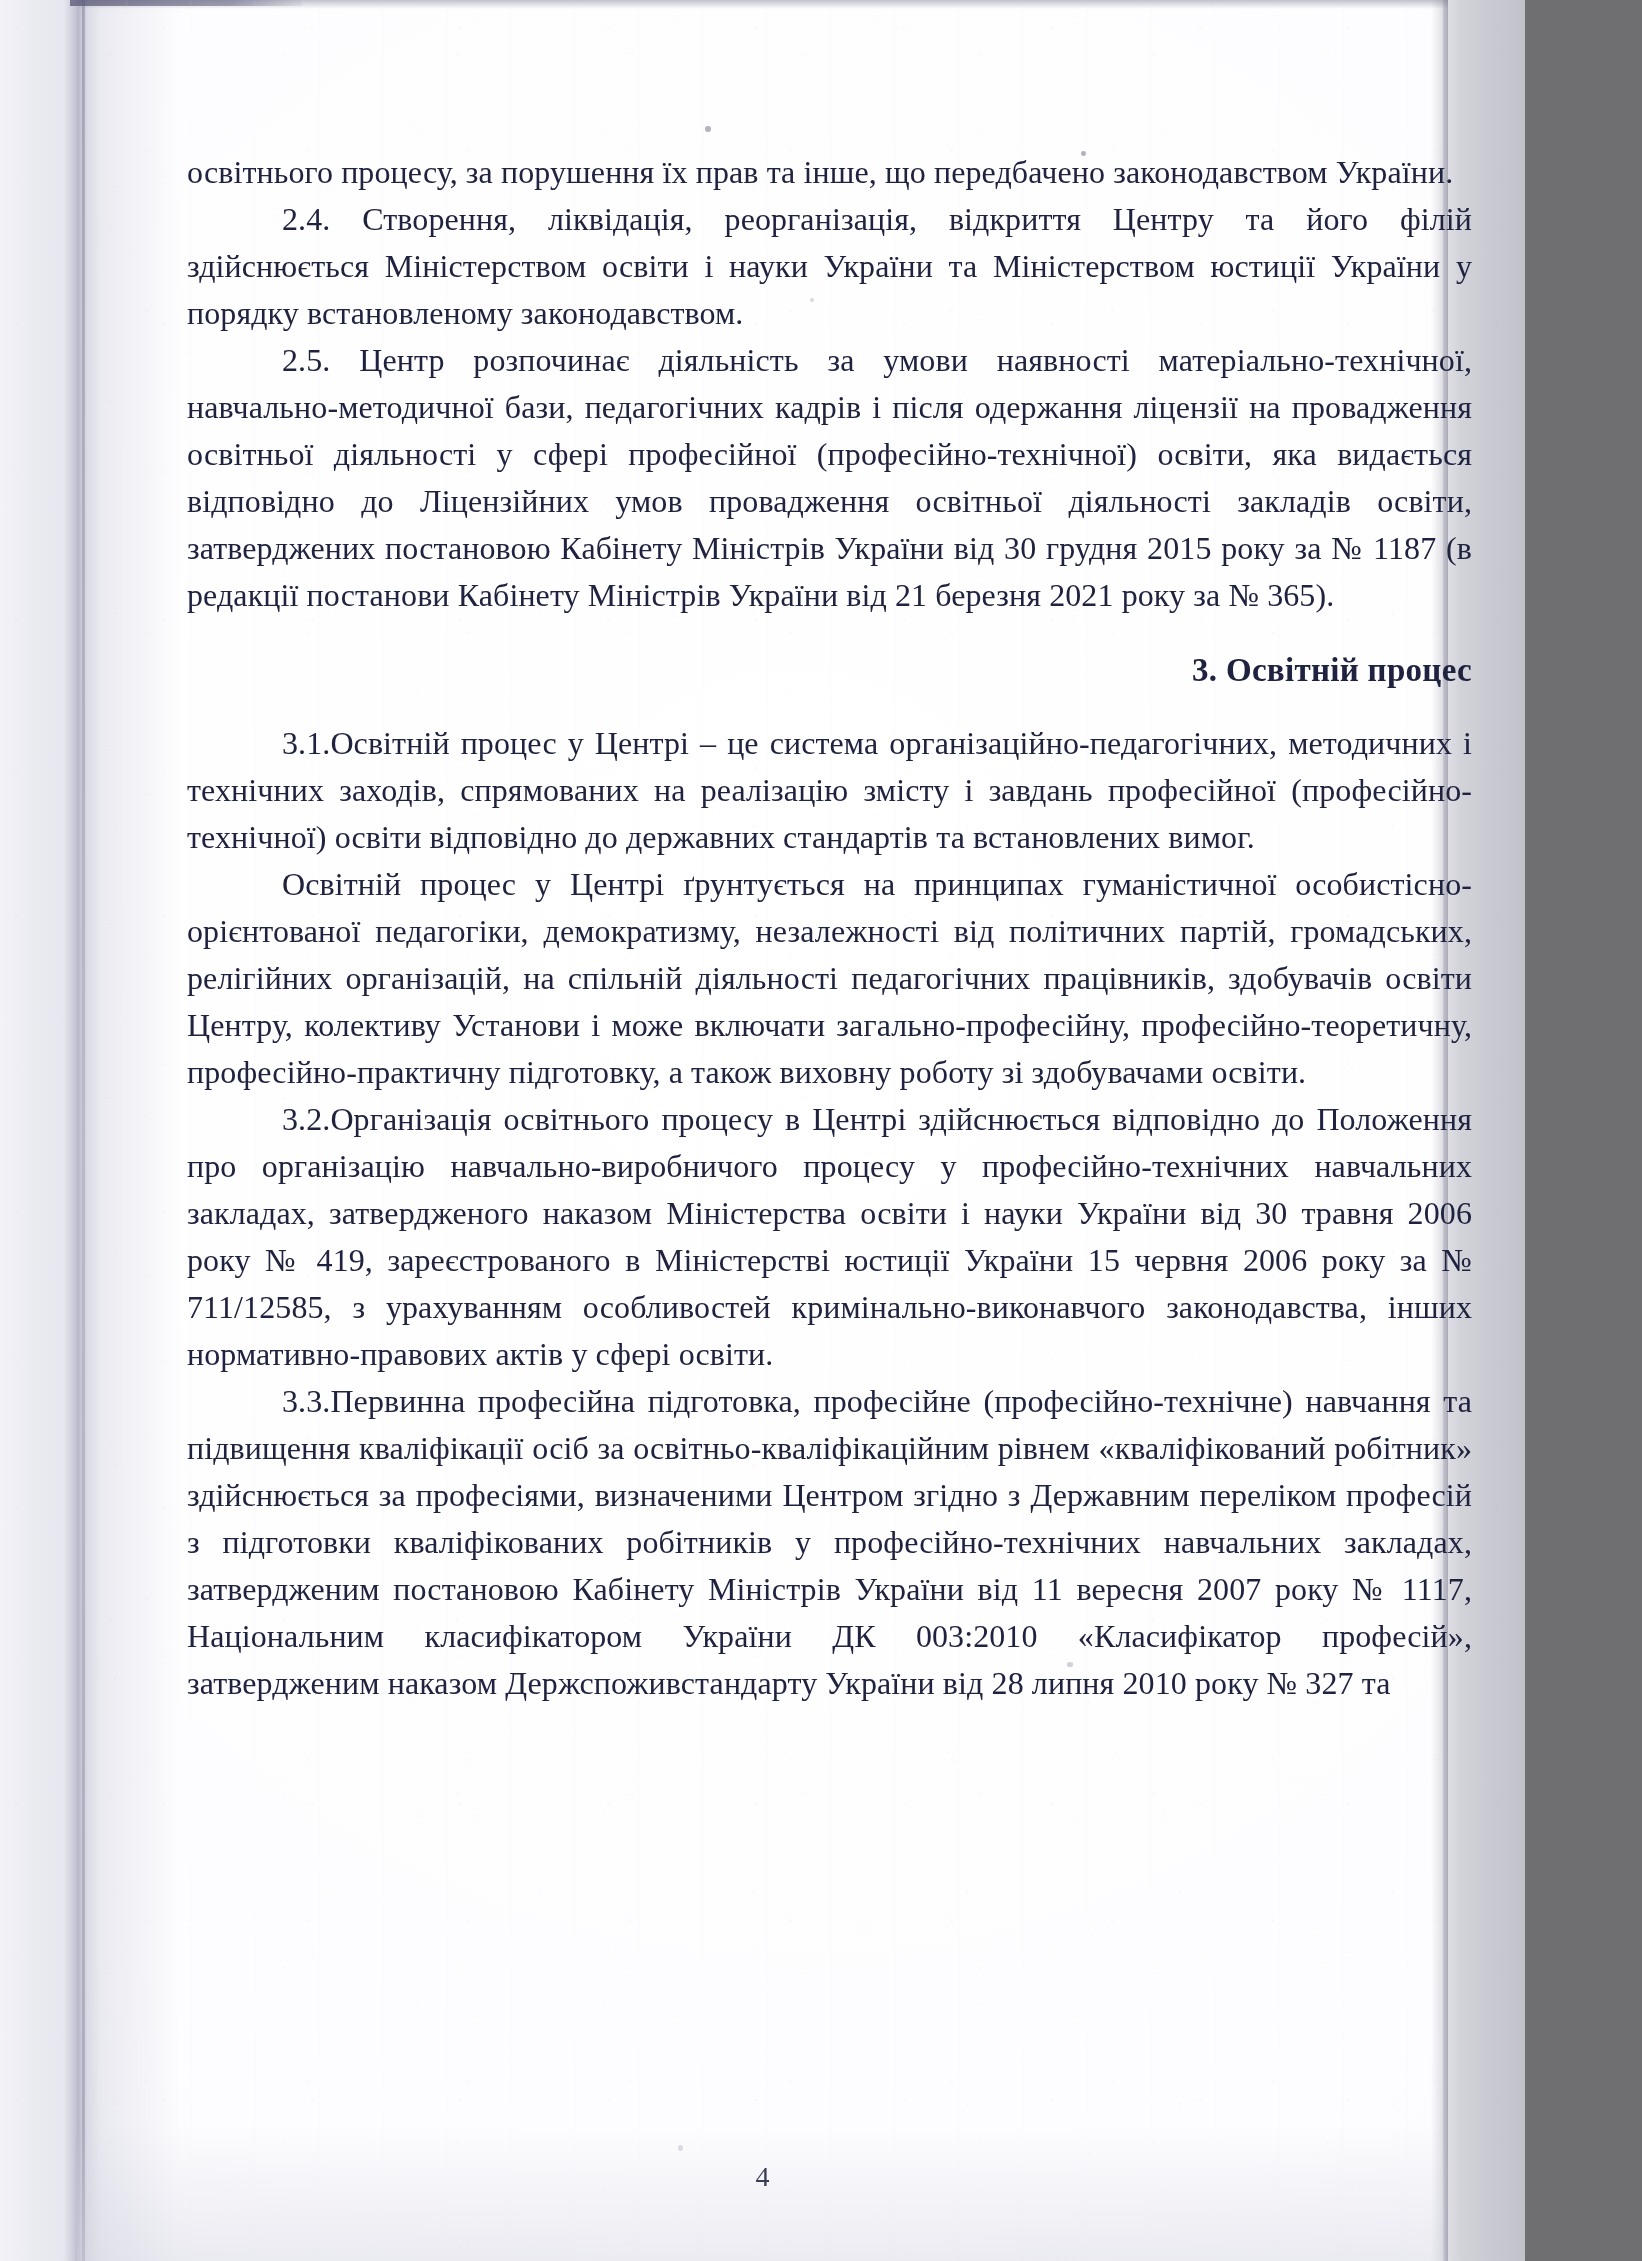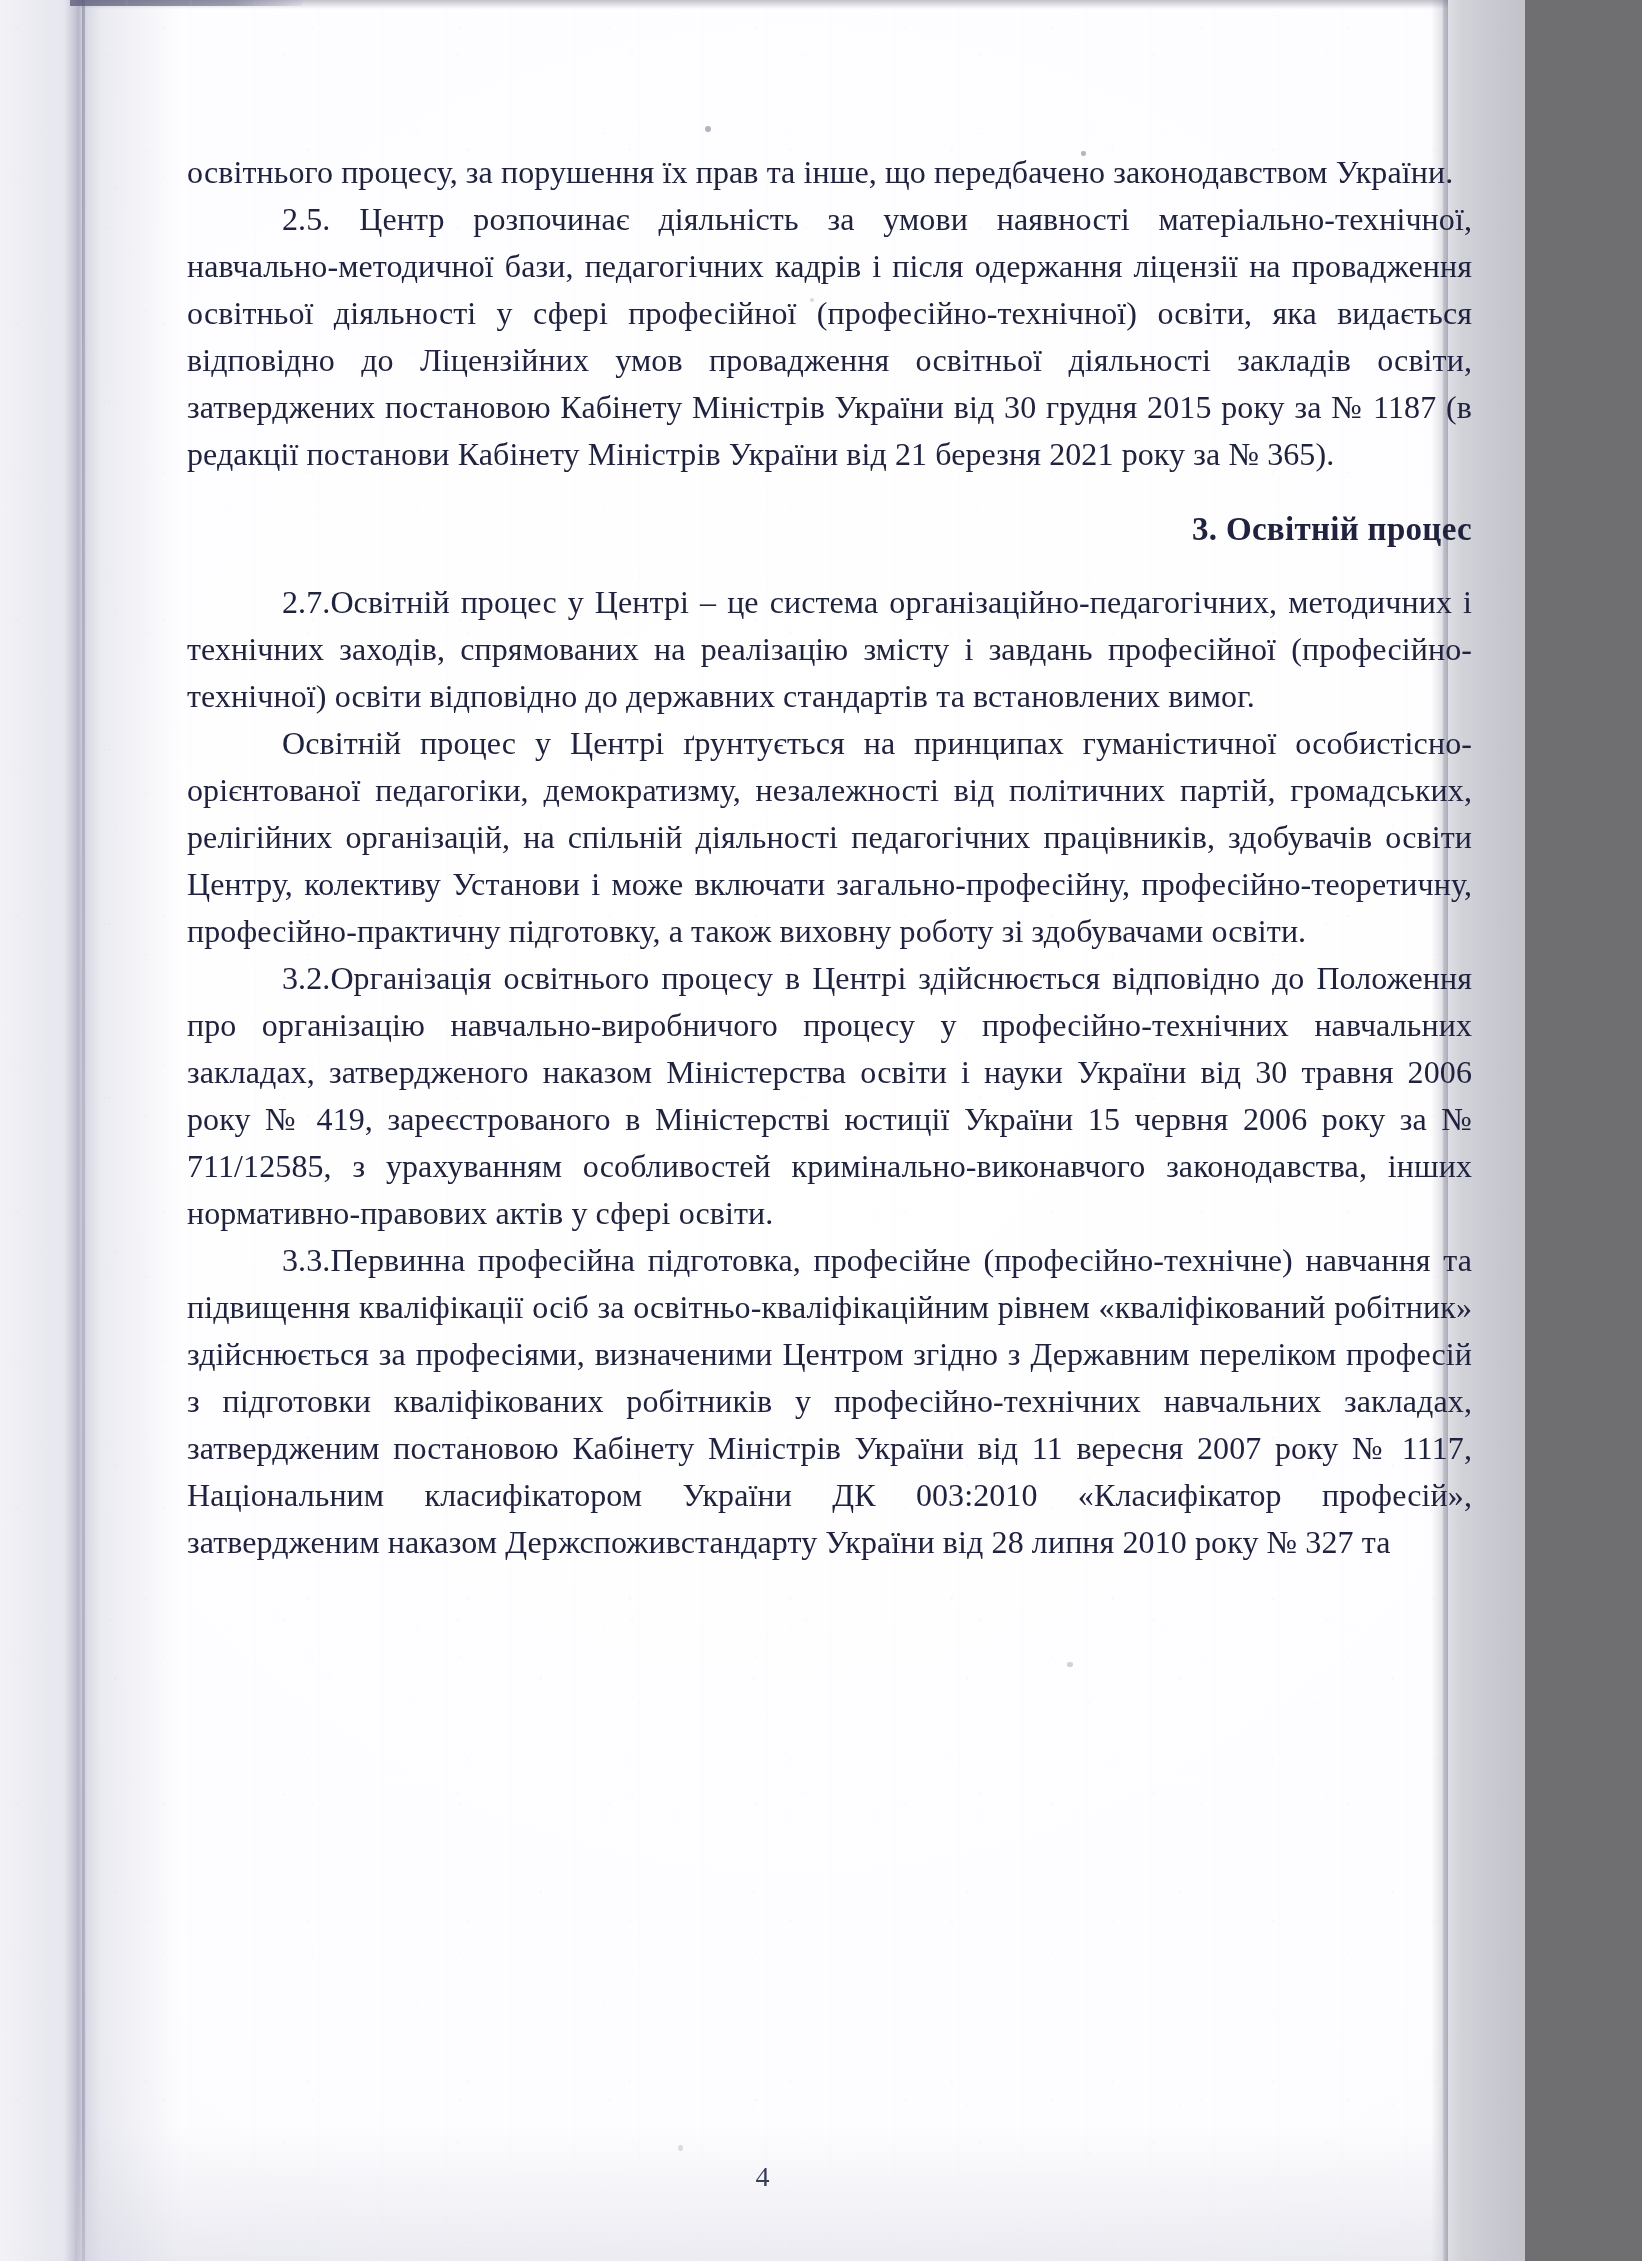--- a/index.html
+++ b/index.html
@@ -220,27 +220,28 @@
   <span class="fleck" style="left:1081px; top:151px; width:4.5px; height:4.5px;"></span>
   <span class="fleck" style="left:979px; top:831px; width:5.2px; height:5.2px; opacity:0.55;"></span>
   <span class="fleck" style="left:1067px; top:1662px; width:6.4px; height:4.5px; opacity:0.6;"></span>
   <span class="fleck" style="left:678px; top:2145px; width:4.5px; height:5.8px; opacity:0.45;"></span>
   <span class="fleck" style="left:810px; top:298px; width:3.9px; height:3.9px; opacity:0.5;"></span>
 
   <div class="text-column">
 
     <p class="para no-indent">освітнього процесу, за порушення їх прав та інше, що передбачено законодавством України.</p>
 
+    <p class="para">2.4. Створення, ліквідація, реорганізація, відкриття Центру та його філій здійснюється Міністерством освіти і науки України та Міністерством юстиції України у порядку встановленому законодавством.</p>
 
     <p class="para">2.5. Центр розпочинає діяльність за умови наявності матеріально-технічної, навчально-методичної бази, педагогічних кадрів і після одержання ліцензії на провадження освітньої діяльності у сфері професійної (професійно-технічної) освіти, яка видається відповідно до Ліцензійних умов провадження освітньої діяльності закладів освіти, затверджених постановою Кабінету Міністрів України від 30 грудня 2015 року за № 1187 (в редакції постанови Кабінету Міністрів України від 21 березня 2021 року за № 365).</p>
 
 
     <h2 class="section-heading">3. Освітній процес</h2>
 
-    <p class="para">2.7.Освітній процес у Центрі – це система організаційно-педагогічних, методичних і технічних заходів, спрямованих на реалізацію змісту і завдань професійної (професійно-технічної) освіти відповідно до державних стандартів та встановлених вимог.</p>
+    <p class="para">3.1.Освітній процес у Центрі – це система організаційно-педагогічних, методичних і технічних заходів, спрямованих на реалізацію змісту і завдань професійної (професійно-технічної) освіти відповідно до державних стандартів та встановлених вимог.</p>
 
     <p class="para">Освітній процес у Центрі ґрунтується на принципах гуманістичної особистісно-орієнтованої педагогіки, демократизму, незалежності від політичних партій, громадських, релігійних організацій, на спільній діяльності педагогічних працівників, здобувачів освіти Центру, колективу Установи і може включати загально-професійну, професійно-теоретичну, професійно-практичну підготовку, а також виховну роботу зі здобувачами освіти.</p>
 
     <p class="para">3.2.Організація освітнього процесу в Центрі здійснюється відповідно до Положення про організацію навчально-виробничого процесу у професійно-технічних навчальних закладах, затвердженого наказом Міністерства освіти і науки України від 30 травня 2006 року № 419, зареєстрованого в Міністерстві юстиції України 15 червня 2006 року за № 711/12585, з урахуванням особливостей кримінально-виконавчого законодавства, інших нормативно-правових актів у сфері освіти.</p>
 
     <p class="para">3.3.Первинна професійна підготовка, професійне (професійно-технічне) навчання та підвищення кваліфікації осіб за освітньо-кваліфікаційним рівнем «кваліфікований робітник» здійснюється за професіями, визначеними Центром згідно з Державним переліком професій з підготовки кваліфікованих робітників у професійно-технічних навчальних закладах, затвердженим постановою Кабінету Міністрів України від 11 вересня 2007 року № 1117, Національним класифікатором України ДК 003:2010 «Класифікатор професій», затвердженим наказом Держспоживстандарту України від 28 липня 2010 року № 327 та</p>
 
   </div>
 
   <div class="bottom-shade"></div>

